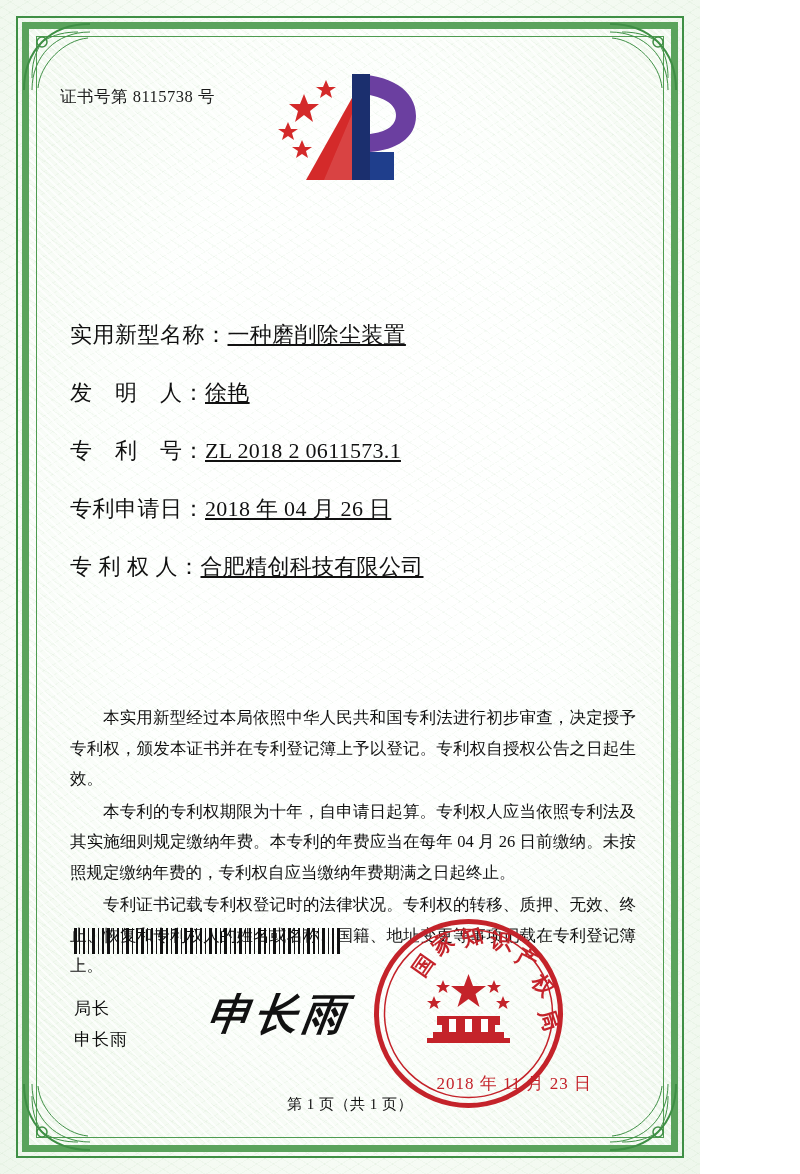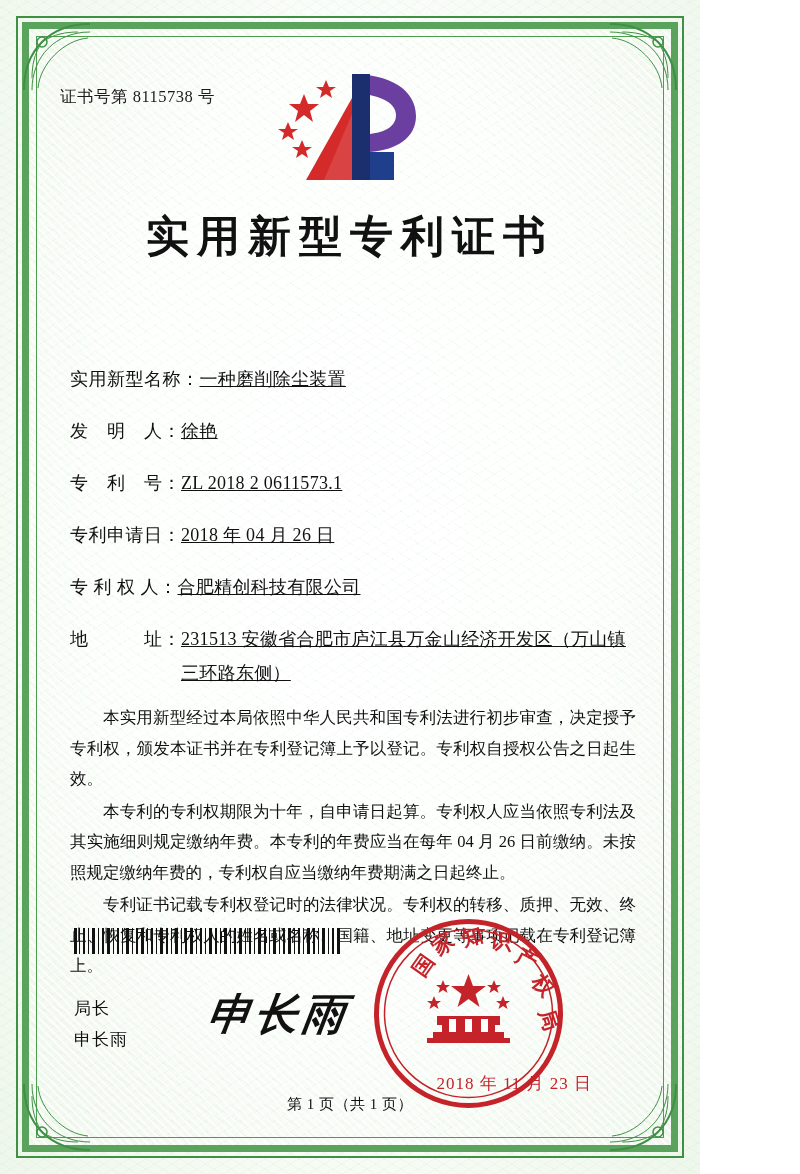--- a/index.html
+++ b/index.html
@@ -109,23 +109,22 @@
     font-weight: bold;
     letter-spacing: 8px;
     color: #111111;
   }
 
   .fields {
     position: absolute;
     top: 270px;
     left: 22px;
     right: 10px;
-    font-size: 18px;
+    font-size: 22px;
     color: #111;
-    margin-top: 48px;
   }
   .field-row {
     display: flex;
     align-items: flex-start;
     margin-bottom: 25px;
     line-height: 1.5;
   }
   .field-label {
     flex: 0 0 auto;
     white-space: pre;
@@ -290,21 +289,20 @@
         <g fill="#d42a2a">
           <polygon points="38,26 42,36 53,36 44,43 47,54 38,47 29,54 32,43 23,36 34,36"></polygon>
           <polygon points="22,54 25,61 32,61 26,65 28,72 22,68 16,72 18,65 12,61 19,61"></polygon>
           <polygon points="36,72 39,79 46,79 40,83 42,90 36,86 30,90 32,83 26,79 33,79"></polygon>
           <polygon points="60,12 63,19 70,19 64,23 66,30 60,26 54,30 56,23 50,19 57,19"></polygon>
         </g>
       </svg>
     </div>
 
 
-    <div class="title">实用新型专利证书</div>
 
     <div class="fields">
 
       <div class="field-row">
         <span class="field-label">实用新型名称：</span>
         <span class="field-value">一种磨削除尘装置</span>
       </div>
 
       <div class="field-row">
         <span class="field-label">发　明　人：</span>
@@ -319,27 +317,20 @@
       <div class="field-row">
         <span class="field-label">专利申请日：</span>
         <span class="field-value">2018 年 04 月 26 日</span>
       </div>
 
       <div class="field-row">
         <span class="field-label">专 利 权 人：</span>
         <span class="field-value">合肥精创科技有限公司</span>
       </div>
 
-      <div class="field-row">
-        <span class="field-label">地　　　址：</span>
-        <span class="field-value">
-          <span>231513  安徽省合肥市庐江县万金山经济开发区（万山镇</span>
-          <span class="second-line">三环路东侧）</span>
-        </span>
-      </div>
 
 
     </div>
 
     <div class="paras">
       <p>本实用新型经过本局依照中华人民共和国专利法进行初步审查，决定授予专利权，颁发本证书并在专利登记簿上予以登记。专利权自授权公告之日起生效。</p>
       <p>本专利的专利权期限为十年，自申请日起算。专利权人应当依照专利法及其实施细则规定缴纳年费。本专利的年费应当在每年 04 月 26 日前缴纳。未按照规定缴纳年费的，专利权自应当缴纳年费期满之日起终止。</p>
       <p>专利证书记载专利权登记时的法律状况。专利权的转移、质押、无效、终止、恢复和专利权人的姓名或名称、国籍、地址变更等事项记载在专利登记簿上。</p>
     </div>
 

